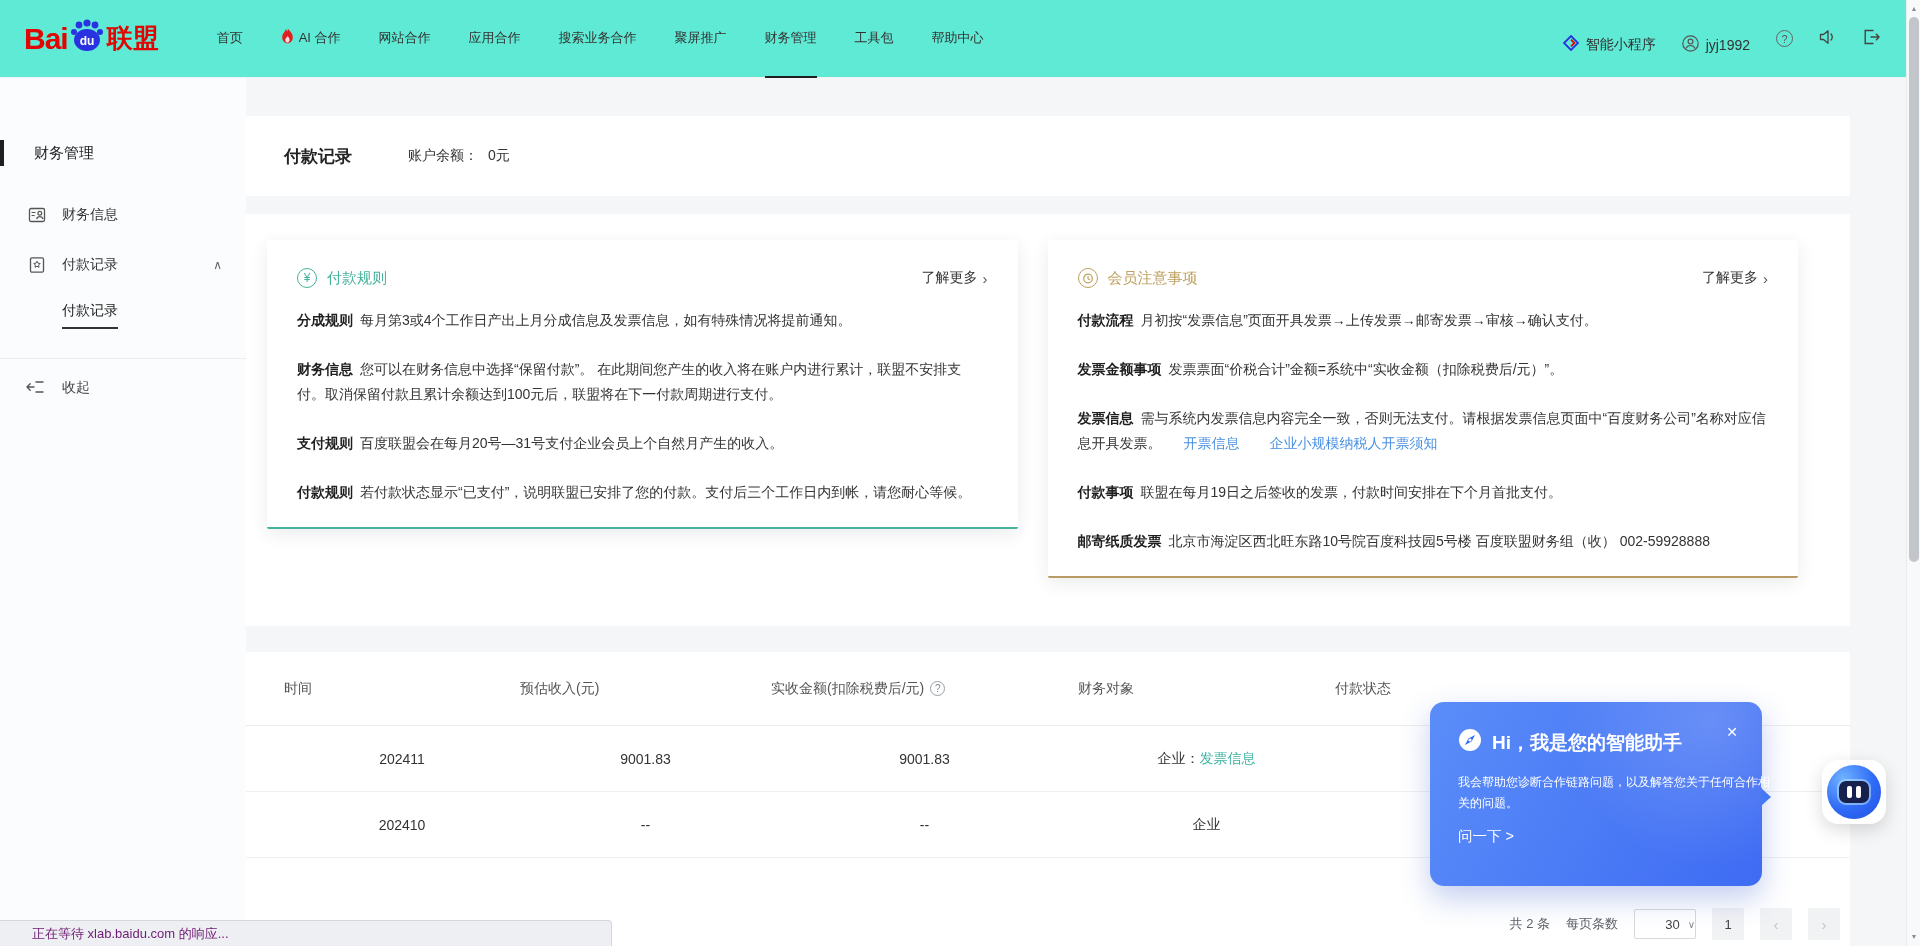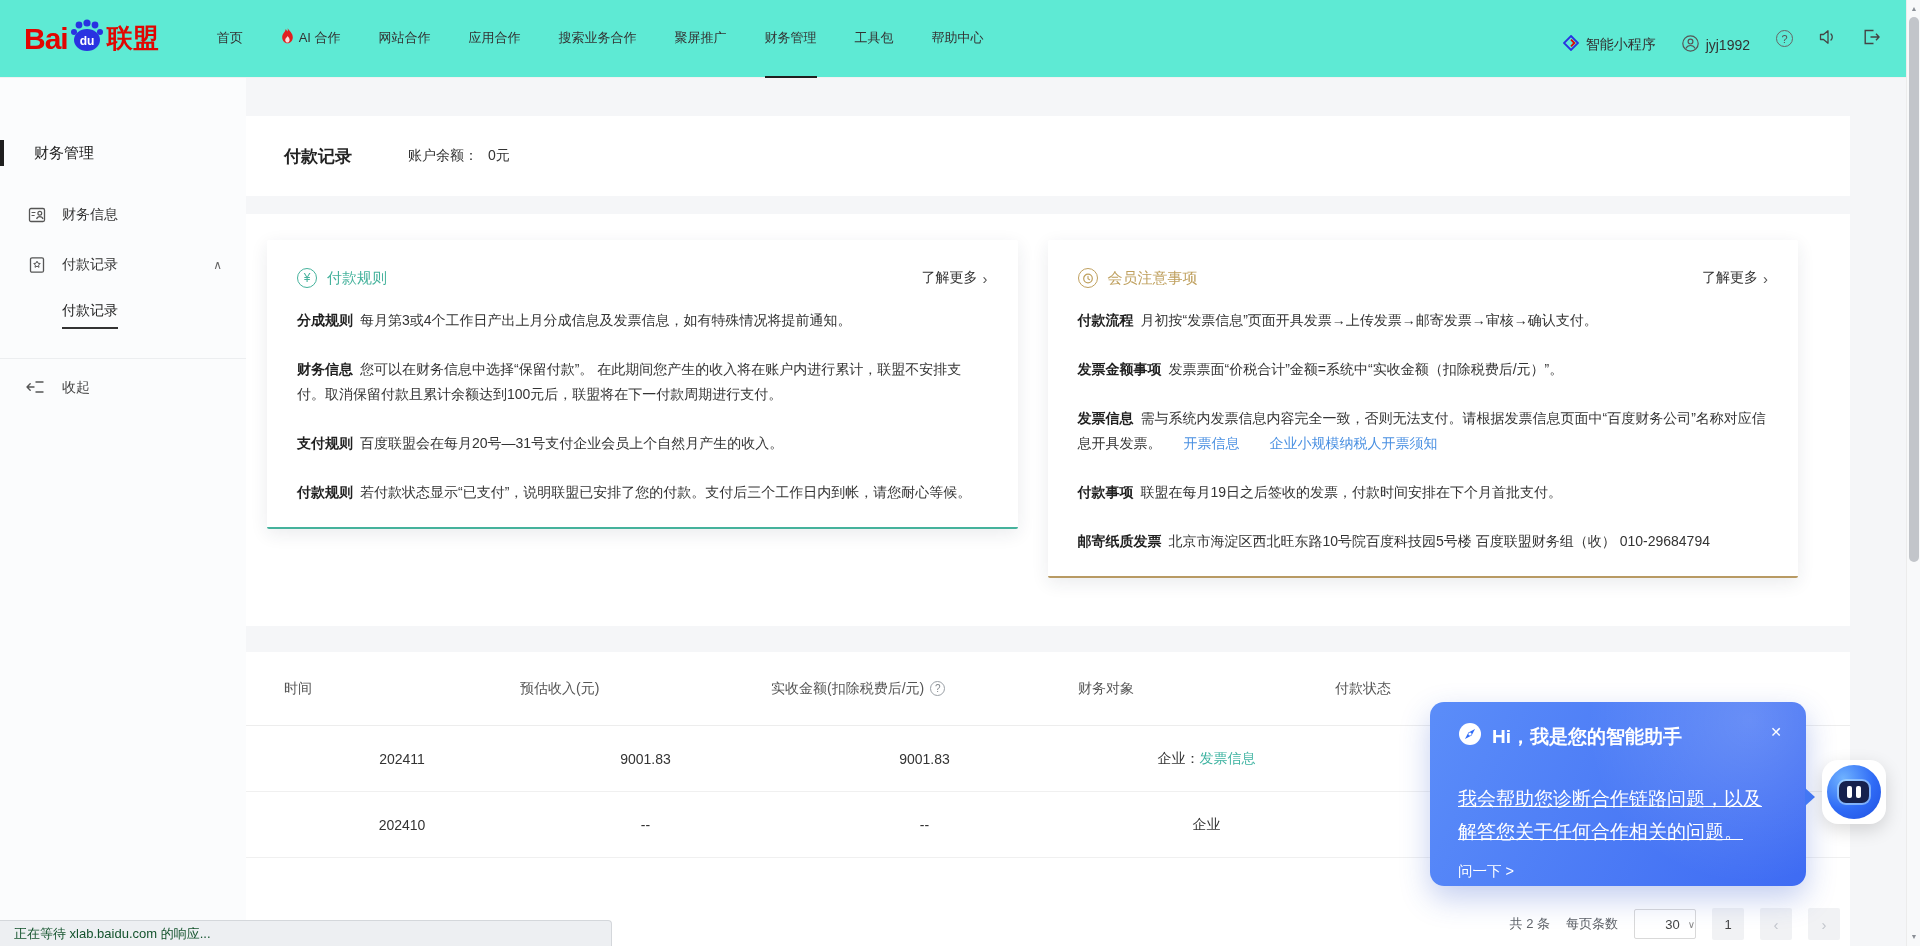--- a/index.html
+++ b/index.html
@@ -97,29 +97,29 @@
   }
   .pg-select .dd { font-size:10px; color:#888; }
   .pg-btn {
     width:32px; height:32px; background:#f1f2f4; border-radius:2px;
     display:flex; align-items:center; justify-content:center; cursor:pointer;
   }
   .pg-page { color:#444; }
   .pg-nav { color:#c2c6cc; font-size:15px; }
   
   .chat-popup {
-    position:absolute; left:1430px; top:702px; width:376px; height:184px; z-index:20;
-    border-radius:14px; padding:20px 28px 0;
+    position:absolute; left:1430px; top:702px; width:332px; height:184px; z-index:20;
+    border-radius:14px; padding:26px 28px 0;
     background:radial-gradient(circle at 85% 10%, rgba(255,255,255,.18), rgba(255,255,255,0) 45%),
                linear-gradient(118deg,#5b8df9 0%, #3e6bf3 100%);
     color:#fff; box-shadow:0 12px 30px rgba(40,80,200,.28);
   }
   .chat-head { display:flex; align-items:center; gap:10px; font-size:19px; font-weight:bold; }
   .chat-close { position:absolute; top:22px; right:24px; font-size:14px; cursor:pointer; color:#fff; }
-  .chat-body { margin-top:31px; font-size:19px; line-height:1.75; width:315px;text-decoration:underline; }
+  .chat-body { margin-top:15px; font-size:12px; line-height:1.75; width:315px; }
   .chat-cta { margin-top:13px; font-size:14.5px; cursor:pointer; display:inline-block; }
   .chat-arrow {
     position:absolute; right:-9px; top:86px; width:0; height:0;
     border-top:9px solid transparent; border-bottom:9px solid transparent; border-left:10px solid #4478f5;
   }
   .robot {
     position:absolute; left:1822px; top:760px; width:64px; height:64px; z-index:21;
     background:#fff; border-radius:16px; display:flex; align-items:center; justify-content:center;
     box-shadow:0 6px 18px rgba(0,0,0,.15); cursor:pointer;
   }
@@ -131,22 +131,22 @@
   .robot-screen {
     width:30px; height:22px; background:#16214d; border-radius:7px;
     display:flex; align-items:center; justify-content:center; gap:4px;
     box-shadow:0 0 0 2px rgba(190,230,255,.55);
   }
   .robot-eye { width:5px; height:12px; background:#fff; border-radius:2px; }
   
   .statusbar {
     position:absolute; left:0; bottom:0; height:26px; width:612px; z-index:30;
     background:#edeff2; border:1px solid #d4d7db; border-left:none; border-bottom:none;
-    border-top-right-radius:4px; display:flex; align-items:center; padding:0 14px;
-    font-size:13px; color:#14532d;
+    border-top-right-radius:4px; display:flex; align-items:center; padding:0 32px;
+    font-size:13px; color:#701a75;
   }
   .scrollbar {
     position:absolute; right:0; top:0; width:14px; height:946px; z-index:40;
     background:#f8f9fa; border-left:1px solid #ececec;
   }
   .sb-btn { position:absolute; left:0; width:14px; height:15px; display:flex; align-items:center; justify-content:center; font-size:7px; color:#8a8f96; cursor:pointer; }
   .sb-up { top:1px; } .sb-down { bottom:2px; }
   .sb-thumb { position:absolute; top:17px; left:2px; width:10px; height:545px; background:#c2c5ca; border-radius:5px; cursor:grab; }
 </style>
 </head>
@@ -322,21 +322,21 @@
             <span class="card-title gold">会员注意事项</span>
             <a class="more">
               <span>了解更多</span>
               <span class="chev">›</span>
             </a>
           </div>
           <p><b>付款流程</b><span>月初按“发票信息”页面开具发票→上传发票→邮寄发票→审核→确认支付。</span></p>
           <p><b>发票金额事项</b><span>发票票面“价税合计”金额=系统中“实收金额（扣除税费后/元）”。</span></p>
           <p><b>发票信息</b><span>需与系统内发票信息内容完全一致，否则无法支付。请根据发票信息页面中“百度财务公司”名称对应信息开具发票。</span><a class="inline-link">开票信息</a><a class="inline-link">企业小规模纳税人开票须知</a></p>
           <p><b>付款事项</b><span>联盟在每月19日之后签收的发票，付款时间安排在下个月首批支付。</span></p>
-          <p><b>邮寄纸质发票</b><span>北京市海淀区西北旺东路10号院百度科技园5号楼 百度联盟财务组（收） 010-29684794</span></p>
+          <p><b>邮寄纸质发票</b><span>北京市海淀区西北旺东路10号院百度科技园5号楼 百度联盟财务组（收） 002-59928888</span></p>
         </div>
 
       </div>
     </section>
 
     <section class="panel panel-table">
       <div class="t-head">
         <div class="th-cell">时间</div>
         <div class="th-cell">预估收入(元)</div>
         <div class="th-cell">

